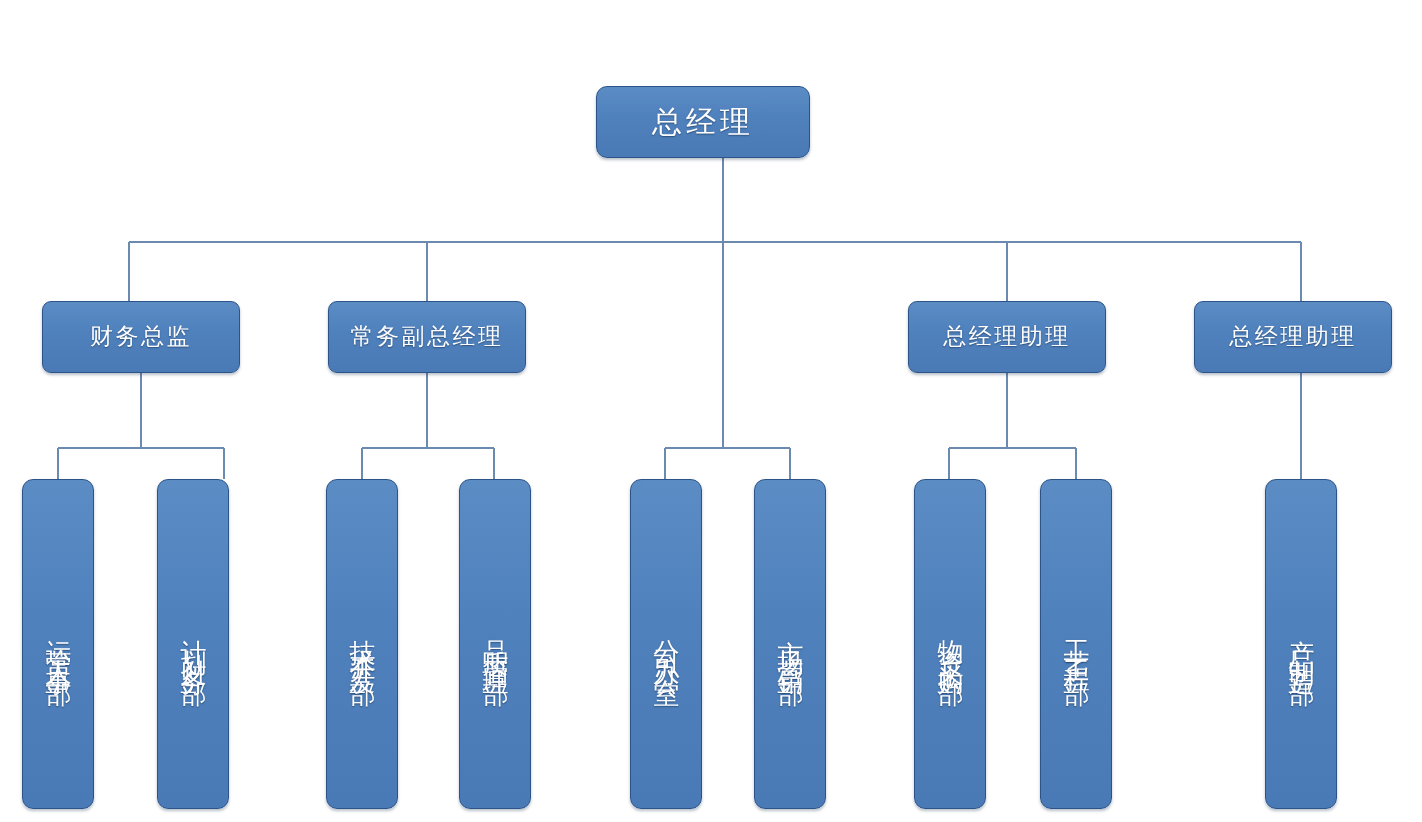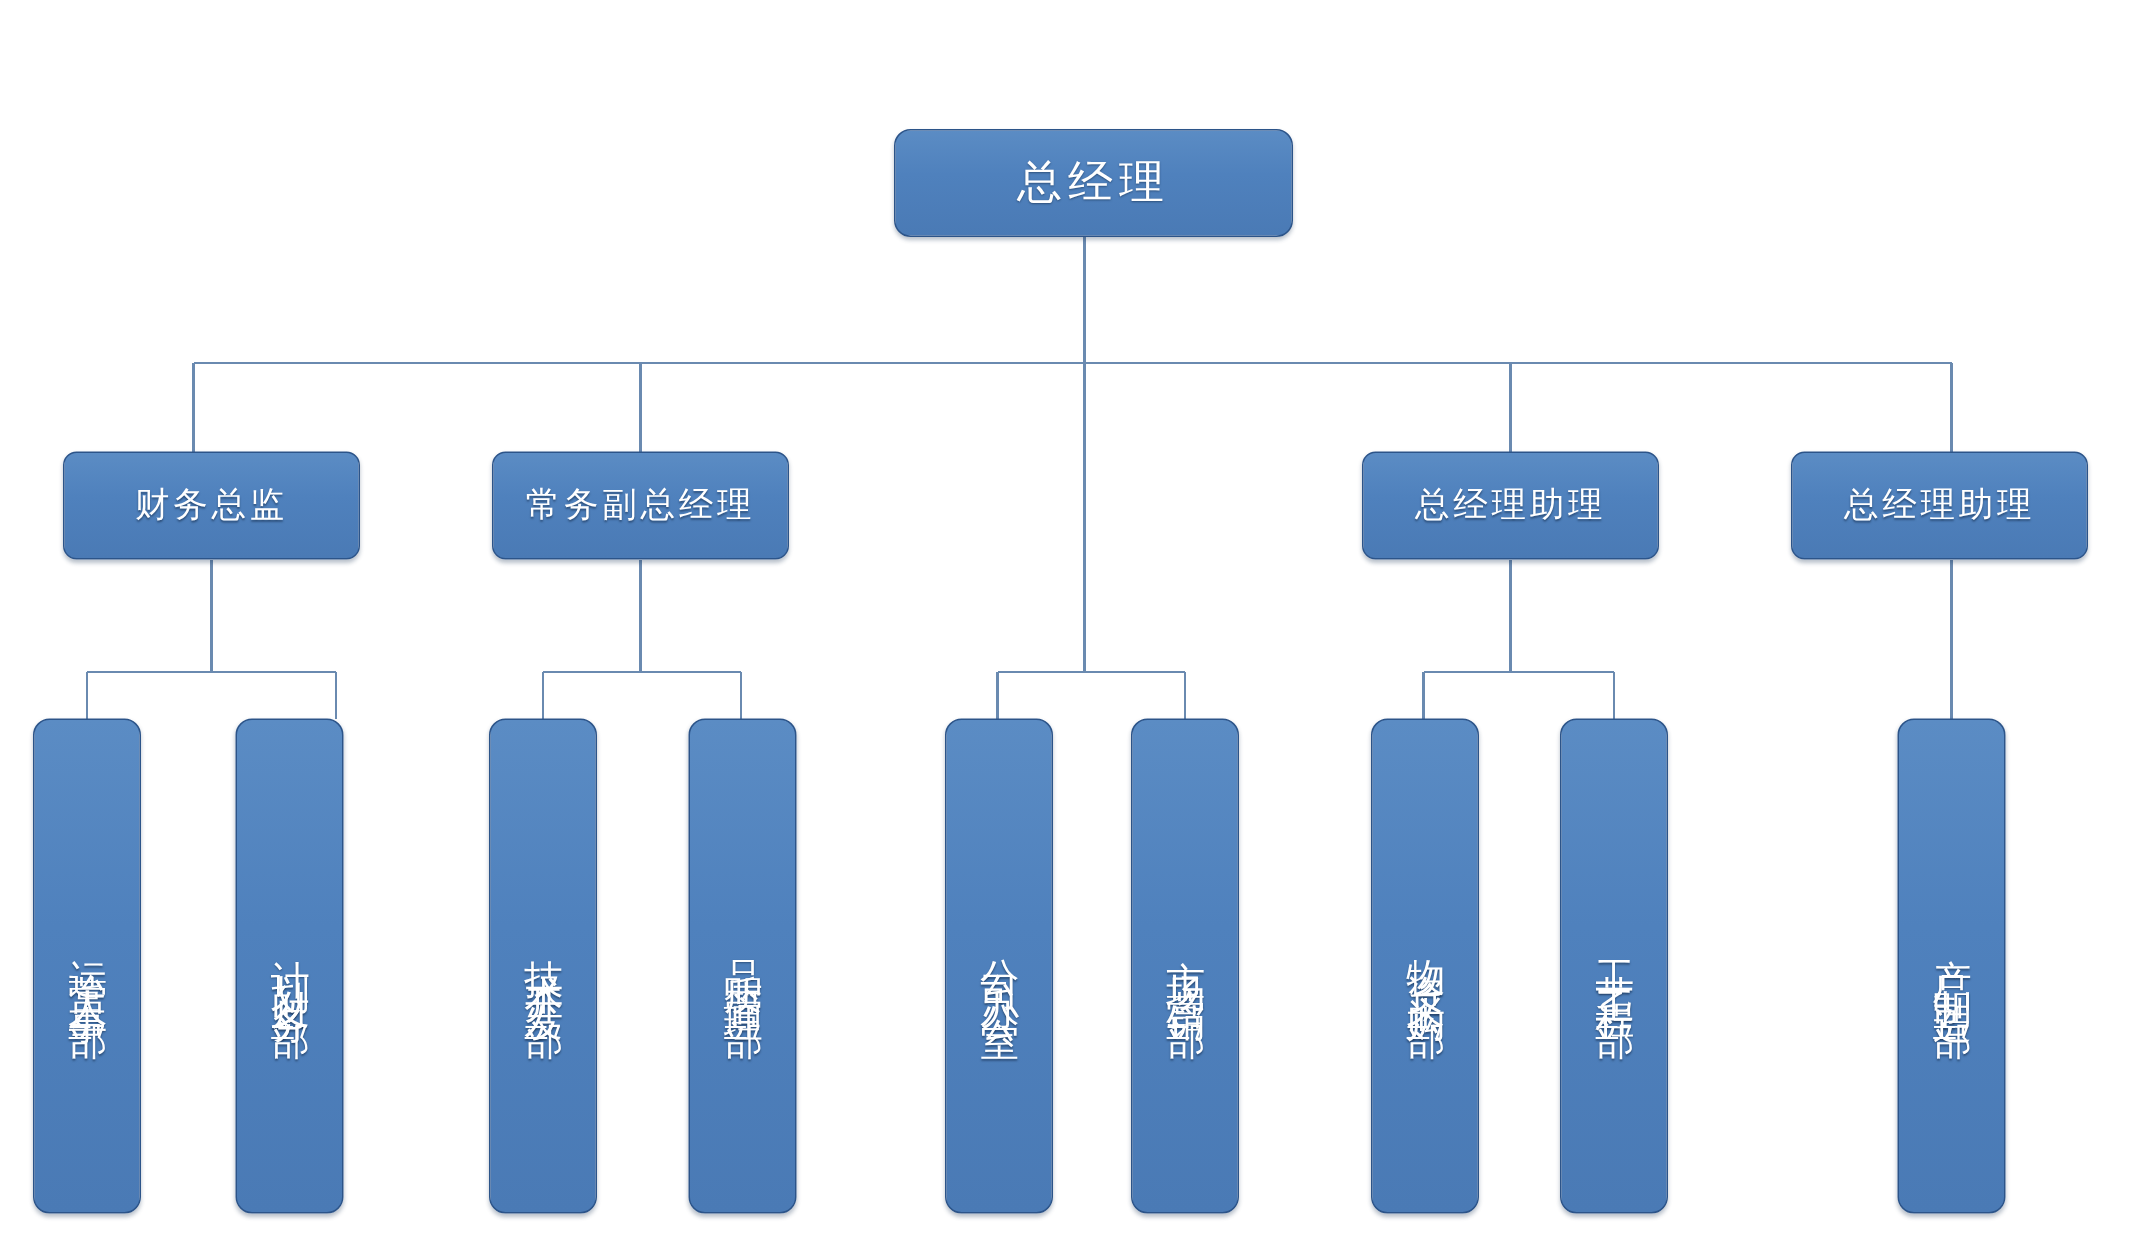--- a/index.html
+++ b/index.html
@@ -102,21 +102,21 @@
 
       <path d="M1007,373 L1007,448"></path>
       <path d="M949,448 L1076,448"></path>
       <path d="M949,448 L949,479"></path>
       <path d="M1076,448 L1076,479"></path>
 
       <path d="M1301,373 L1301,479"></path>
     </g>
   </svg>
 
-  <div class="node root" style="left:596px; top:86px; width:266px; height:72px;">
+  <div class="node root" style="left:596px; top:86px; width:214px; height:72px;">
     <span class="node-label">总经理</span>
   </div>
 
   <div class="node mid" style="left:328px; top:301px; width:198px; height:72px;">
     <span class="node-label">常务副总经理</span>
   </div>
 
   <div class="node mid" style="left:42px; top:301px; width:198px; height:72px;">
     <span class="node-label">财务总监</span>
   </div>

